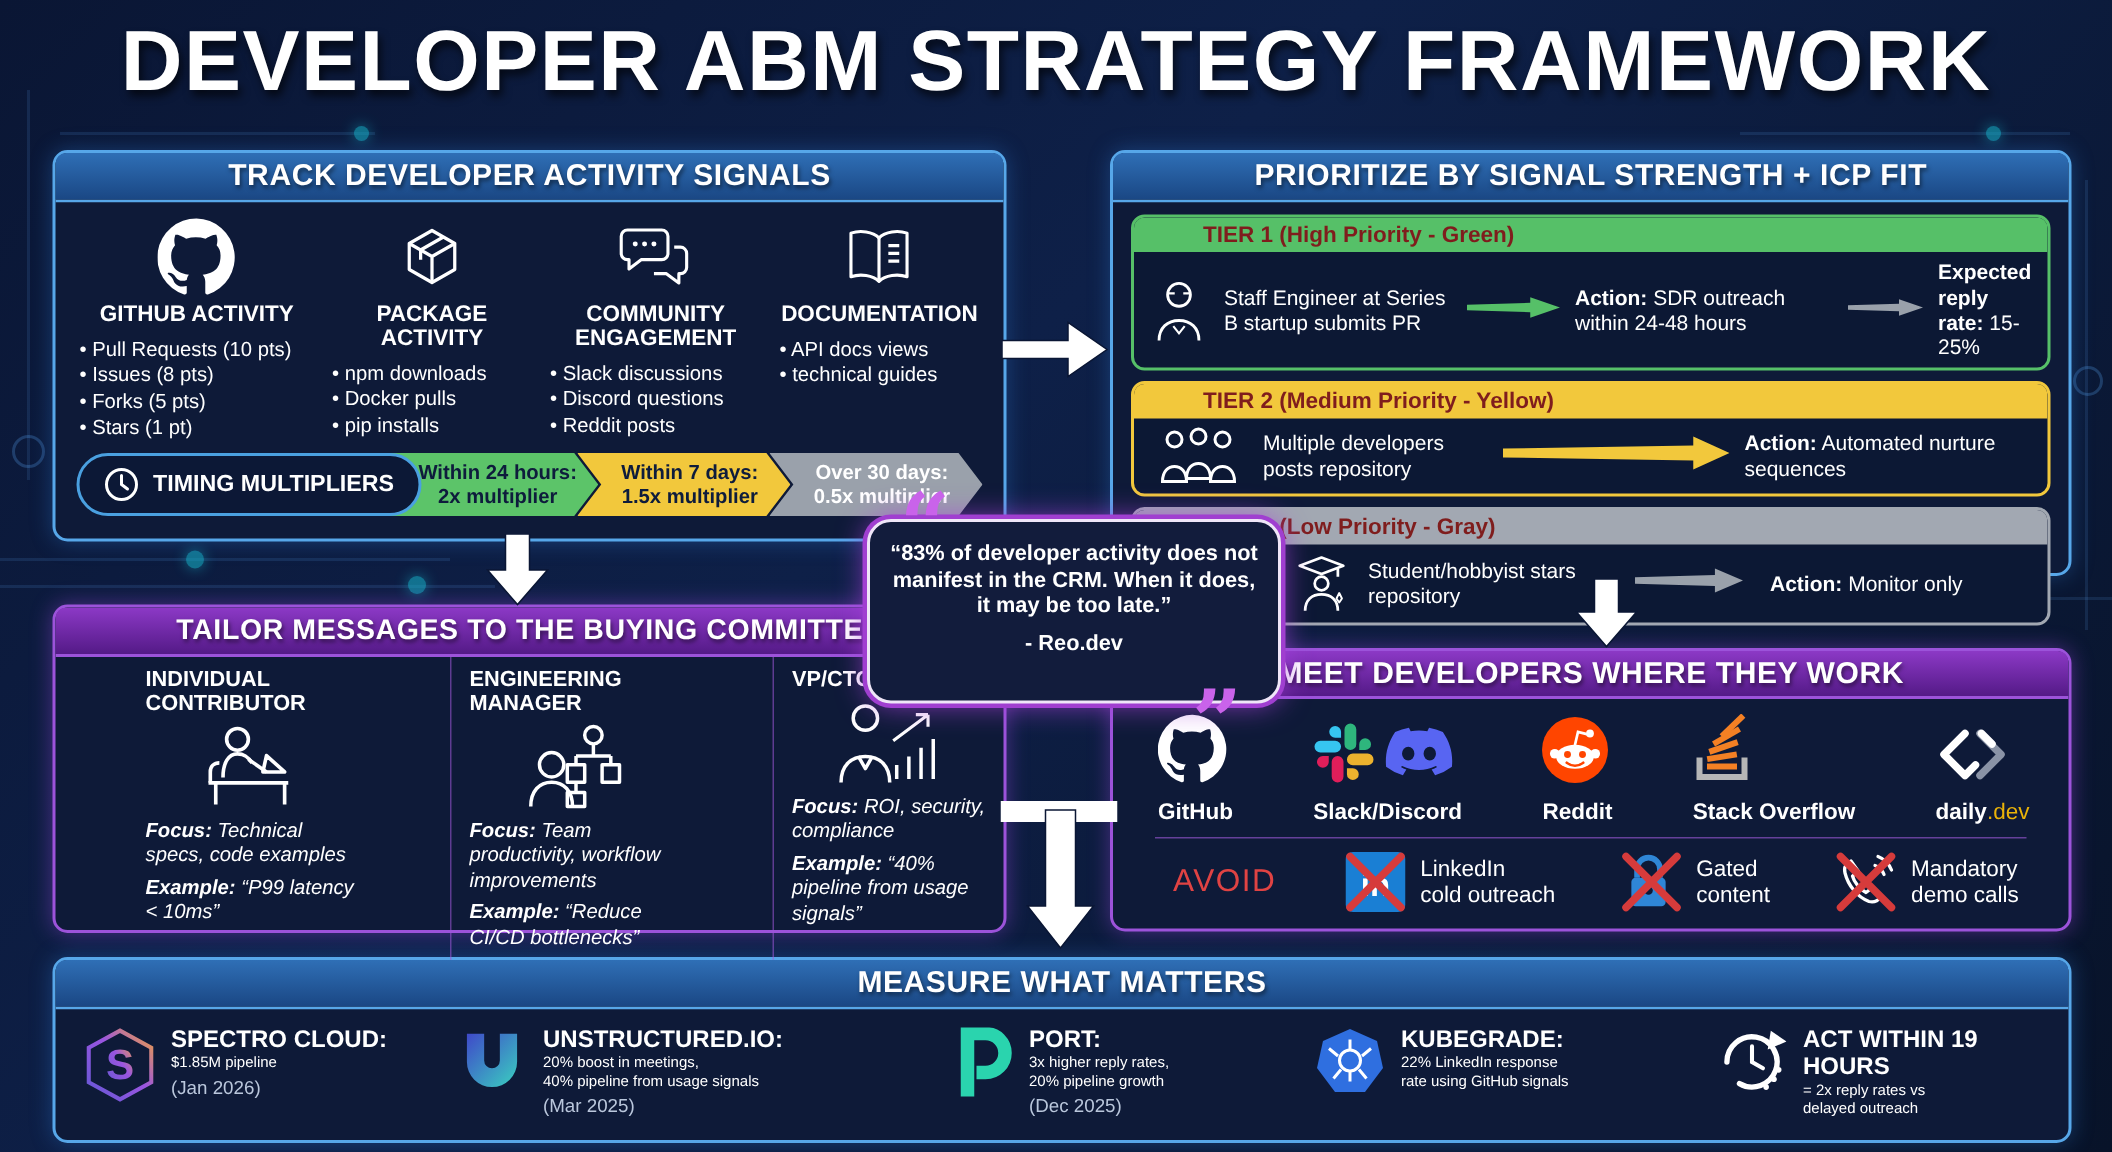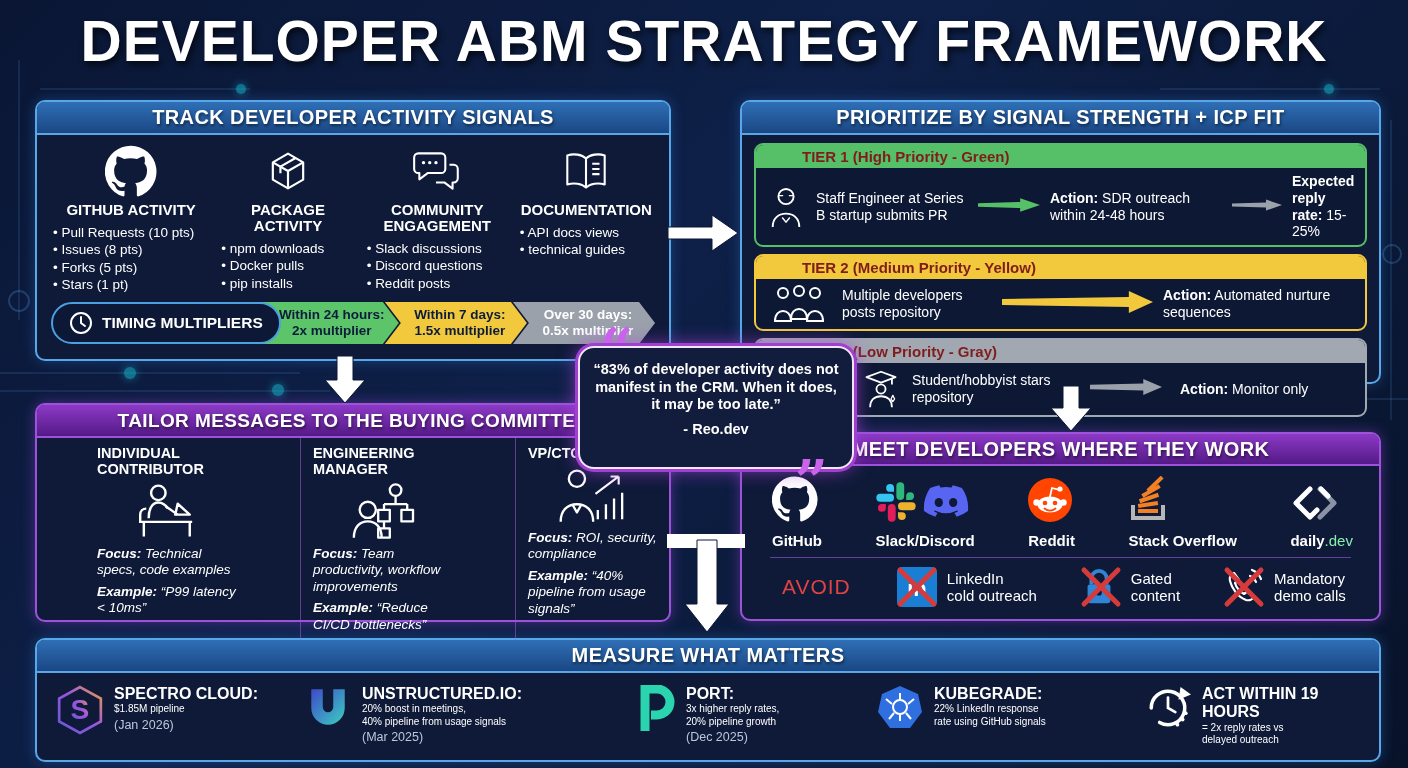--- a/index.html
+++ b/index.html
@@ -406,21 +406,21 @@
       </span>
       <span>Stack Overflow</span>
     </div>
     <div class="platform">
       <span>
         <svg width="56" height="38" viewBox="0 0 56 36" fill="none" stroke-width="5" stroke-linecap="round" stroke-linejoin="round">
             <path d="M30 4 44 18 30 32" stroke="#8a93a6"></path>
             <path d="M38 11 31 4M20 4 6 18l14 14 7-7" stroke="#fff"></path>
           </svg>
       </span>
-      <span><span>daily</span><span style="color:#86efac;font-weight:normal;">.dev</span></span>
+      <span><span>daily</span><span style="color:#eab308;font-weight:normal;">.dev</span></span>
     </div>
   </div>
   <div class="meet-divider"></div>
   <div class="avoid-row">
     <span class="avoid-label">AVOID</span>
     <span class="avoid-item">
       <span class="xwrap">
         <span>
           <svg width="40" height="40" viewBox="0 0 40 40">
               <rect width="40" height="40" rx="5" fill="#1a7fd4"></rect>

